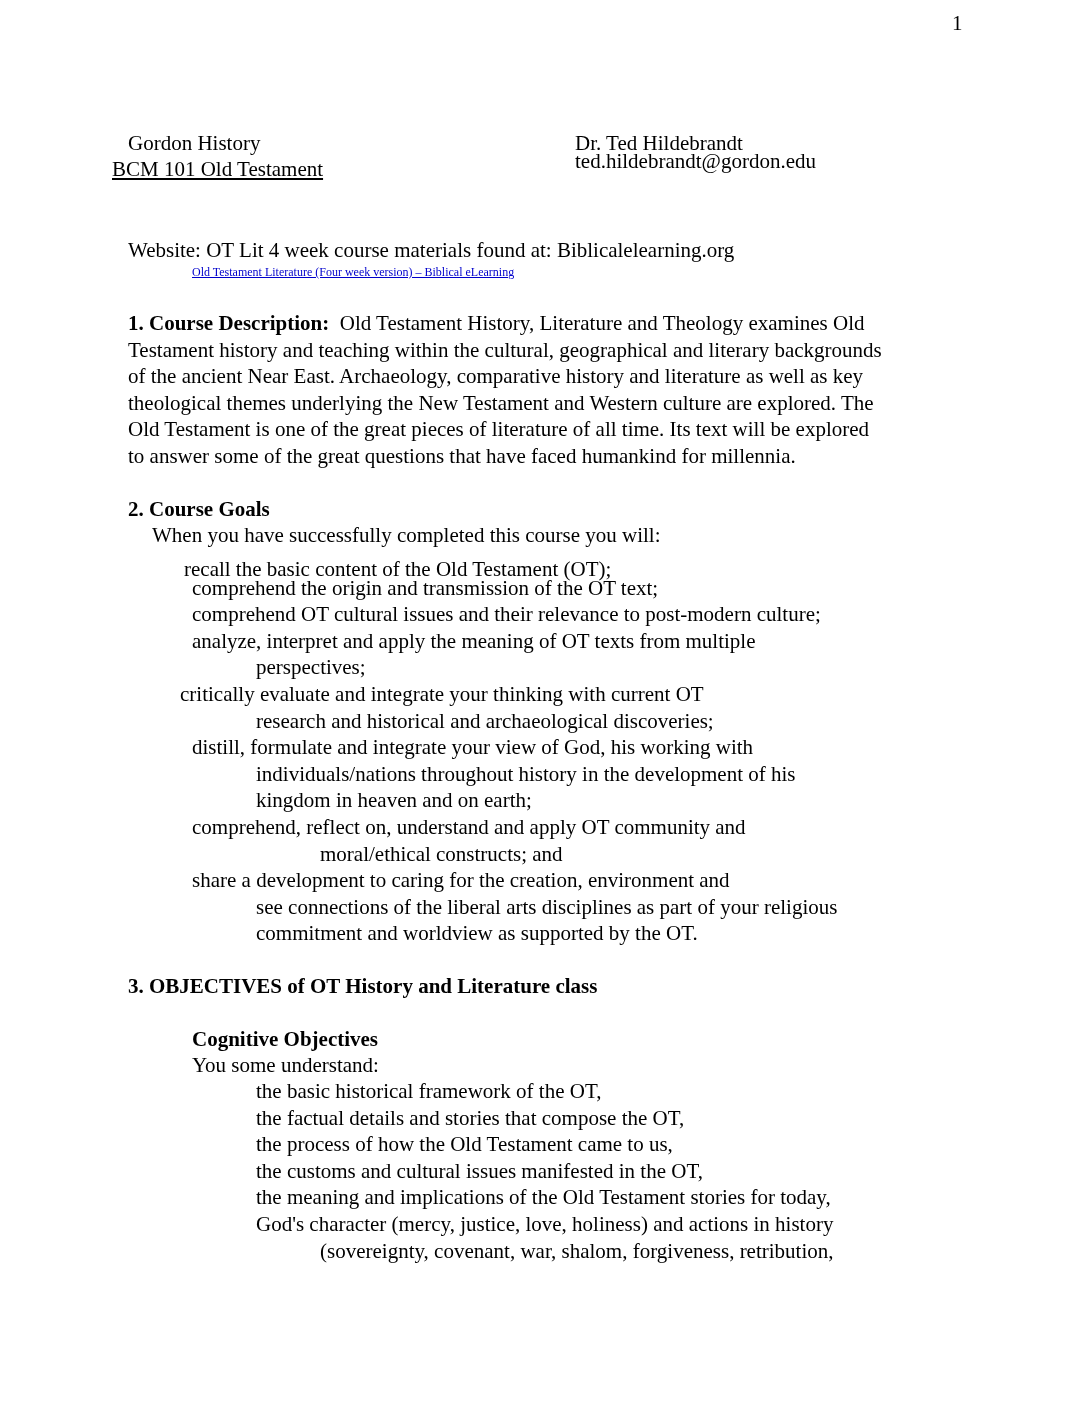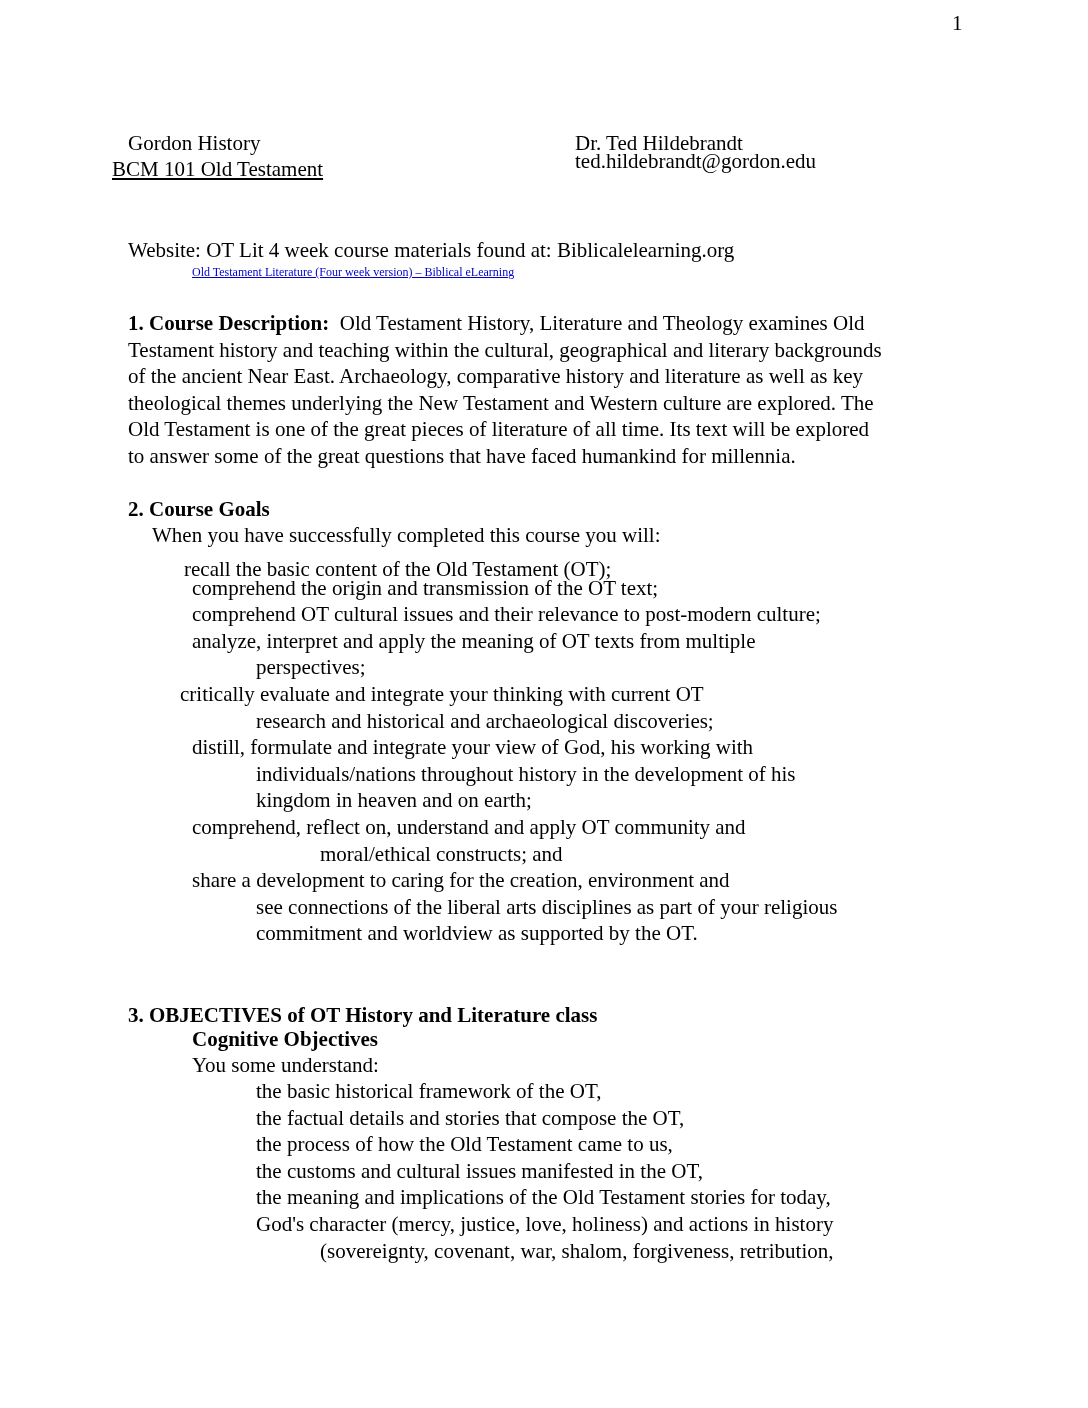--- a/index.html
+++ b/index.html
@@ -46,21 +46,21 @@
       <div class="abs" style="left: 192px; top: 734.2px;">distill, formulate and integrate your view of God, his working with</div>
       <div class="abs" style="left: 256px; top: 760.8px;">individuals/nations throughout history in the development of his</div>
       <div class="abs" style="left: 256px; top: 787.4px;">kingdom in heaven and on earth;</div>
       <div class="abs" style="left: 192px; top: 814px;">comprehend, reflect on, understand and apply OT community and</div>
       <div class="abs" style="left: 320px; top: 840.6px;">moral/ethical constructs; and</div>
       <div class="abs" style="left: 192px; top: 867.2px;">share a development to caring for the creation, environment and</div>
       <div class="abs" style="left: 256px; top: 893.8px;">see connections of the liberal arts disciplines as part of your religious</div>
       <div class="abs" style="left: 256px; top: 920.4px; font-family: Liberation Serif, serif;">commitment and worldview as supported by the OT.</div>
     </div>
 
-  <div class="abs b" style="left:128px; top:1002px;">3.  OBJECTIVES of OT History and Literature class</div>
+  <div class="abs b" style="left:128px; top:973px;">3.  OBJECTIVES of OT History and Literature class</div>
   <div class="abs b" style="left:192px; top:1026px;">Cognitive Objectives</div>
   <div class="abs" style="left:192px; top:1052px;">You some understand:</div>
   <div id="objs">
       <div class="abs" style="left: 256px; top: 1078px;">the basic historical framework of the OT,</div>
       <div class="abs" style="left: 256px; top: 1104.6px;">the factual details and stories that compose the OT,</div>
       <div class="abs" style="left: 256px; top: 1131.2px;">the process of how the Old Testament came to us,</div>
       <div class="abs" style="left: 256px; top: 1157.8px;">the customs and cultural issues manifested in the OT,</div>
       <div class="abs" style="left: 256px; top: 1184.4px;">the meaning and implications of the Old Testament stories for today,</div>
       <div class="abs" style="left: 256px; top: 1211px; text-align: right;">God's character (mercy, justice, love, holiness) and actions in history</div>
       <div class="abs" style="left: 320px; top: 1237.6px;">(sovereignty, covenant, war, shalom, forgiveness, retribution,</div>

